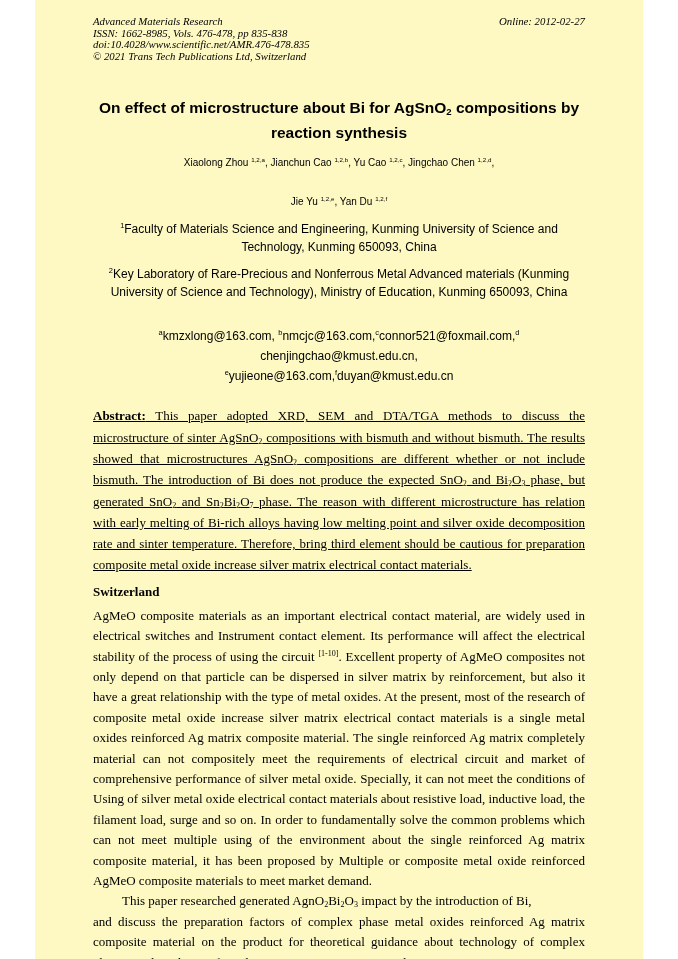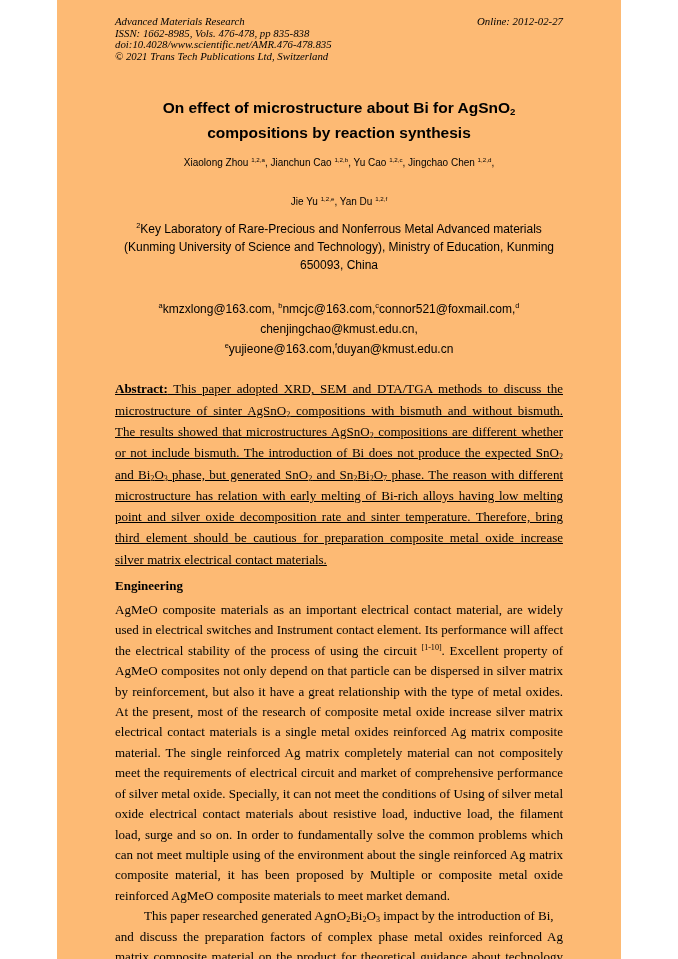--- a/index.html
+++ b/index.html
@@ -1,22 +1,22 @@
 <!DOCTYPE html>
 <html><head>
 <meta charset="utf-8">
 <style>
   * { margin: 0; padding: 0; box-sizing: border-box; }
   html, body { background: #ffffff; }
   .page {
     position: relative;
-    width: 564px;
+    width: 608px;
     height: 959px;
     margin: 0 auto;
-    background: #fdba74;
+    background: #fef9c3;
     color: #000000;
     padding: 16px 58px 0 58px;
     overflow: hidden;
   }
 
   .hdr {
     display: flex;
     justify-content: space-between;
     align-items: flex-start;
     font-family: "Liberation Serif", "DejaVu Serif", serif;
@@ -117,29 +117,30 @@
       <div>© 2021 Trans Tech Publications Ltd, Switzerland</div>
     </div>
     <div class="hdr-right">Online: 2012-02-27</div>
   </div>
 
   <div class="title">On effect of microstructure about Bi for AgSnO<sub>2</sub> compositions by reaction synthesis</div>
 
   <div class="authors-line authors-1">Xiaolong Zhou <sup>1,2,a</sup>, Jianchun Cao <sup>1,2,b</sup>, Yu Cao <sup>1,2,c</sup>, Jingchao Chen <sup>1,2,d</sup>,</div>
   <div class="authors-line authors-2">Jie Yu <sup>1,2,e</sup>, Yan Du <sup>1,2,f</sup></div>
 
+  <div class="affil"><sup>1</sup>Faculty of Materials Science and Engineering, Kunming University of Science and Technology, Kunming 650093, China</div>
   <div class="affil"><sup>2</sup>Key Laboratory of Rare-Precious and Nonferrous Metal Advanced materials (Kunming University of Science and Technology), Ministry of Education, Kunming 650093, China</div>
 
   <div class="emails">
     <div><sup>a</sup>kmzxlong@163.com, <sup>b</sup>nmcjc@163.com,<sup>c</sup>connor521@foxmail.com,<sup>d</sup> chenjingchao@kmust.edu.cn,</div>
     <div><sup>e</sup>yujieone@163.com,<sup>f</sup>duyan@kmust.edu.cn</div>
   </div>
 
 
   <div class="abstract"><span class="b">Abstract:</span><span> This paper adopted XRD, SEM and DTA/TGA methods to discuss the microstructure of sinter AgSnO<sub>2</sub> compositions with bismuth and without bismuth. The results showed that microstructures AgSnO<sub>2</sub> compositions are different whether or not include bismuth. The introduction of Bi does not produce the expected SnO<sub>2</sub> and Bi<sub>2</sub>O<sub>3</sub> phase, but generated SnO<sub>2</sub> and Sn<sub>2</sub>Bi<sub>2</sub>O<sub>7</sub> phase. The reason with different microstructure has relation with early melting of Bi-rich alloys having low melting point and silver oxide decomposition rate and sinter temperature. Therefore, bring third element should be cautious for preparation composite metal oxide increase silver matrix electrical contact materials.</span></div>
 
-  <div class="section-heading">Engineering</div>
+  <div class="section-heading">Switzerland</div>
 
   <div class="body-p p-first">AgMeO composite materials as an important electrical contact material, are widely used in electrical switches and Instrument contact element. Its performance will affect the electrical stability of the process of using the circuit <sup>[1-10]</sup>. Excellent property of AgMeO composites not only depend on that particle can be dispersed in silver matrix by reinforcement, but also it have a great relationship with the type of metal oxides. At the present, most of the research of composite metal oxide increase silver matrix electrical contact materials is a single metal oxides reinforced Ag matrix composite material. The single reinforced Ag matrix completely material can not compositely meet the requirements of electrical circuit and market of comprehensive performance of silver metal oxide. Specially, it can not meet the conditions of Using of silver metal oxide electrical contact materials about resistive load, inductive load, the filament load, surge and so on. In order to fundamentally solve the common problems which can not meet multiple using of the environment about the single reinforced Ag matrix composite material, it has been proposed by Multiple or composite metal oxide reinforced AgMeO composite materials to meet market demand.</div>
   <div class="body-p p-indent">This paper researched generated AgnO<sub>2</sub>Bi<sub>2</sub>O<sub>3</sub> impact by the introduction of Bi,</div>
   <div class="body-p">and discuss the preparation factors of complex phase metal oxides reinforced Ag matrix composite material on the product for theoretical guidance about technology of complex phase metal oxides reinforced Ag matrix composite material.</div>
 
 </div>
 
 </body></html>

